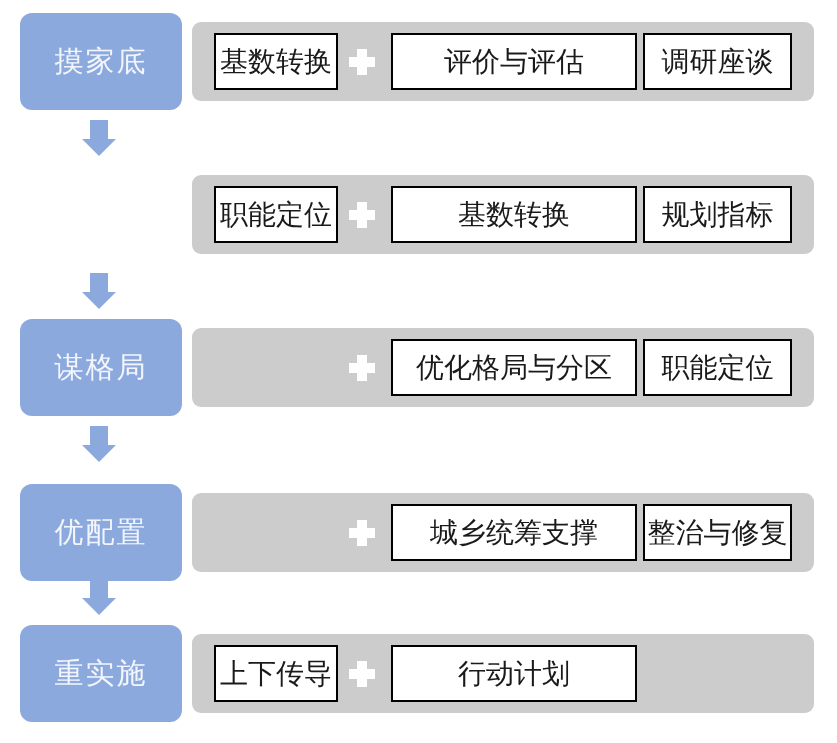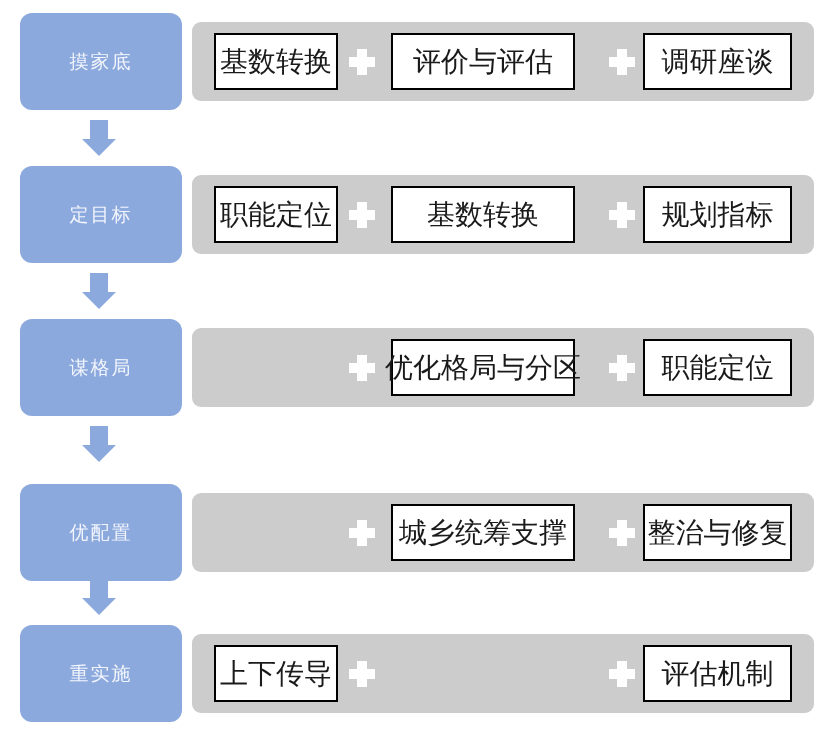--- a/index.html
+++ b/index.html
@@ -38,21 +38,21 @@
     height: 97px;
     background: #8CA9DE;
     border-radius: 12px;
     display: flex;
     align-items: center;
     justify-content: center;
     box-sizing: border-box;
   }
   .stage-label {
     color: #F2F5FB;
-    font-size: 19px;
+    font-size: 29px;
     letter-spacing: 2px;
     line-height: 1;
     white-space: nowrap;
   }
 
   
   .tray {
     position: absolute;
     left: 192px;
     top: 9px;
@@ -76,21 +76,21 @@
     justify-content: center;
   }
   .card-label {
     color: #1a1a1a;
     font-size: 28px;
     line-height: 1;
     white-space: nowrap;
   }
 
   .card.c0 { left: 22px;  width: 124px; }
-  .card.c1 { left: 199px; width: 184px; font-family: Liberation Serif, serif; }
+  .card.c1 { left: 199px; width: 246px; font-family: Liberation Serif, serif; }
   .card.c2 { left: 451px; width: 149px; }
 
   
   .plus {
     position: absolute;
     top: 27px;
     width: 26px;
     height: 26px;
   }
   .plus.p0 { left: 157px; }
@@ -164,23 +164,20 @@
       </div>
     </div>
   </div>
 
   <div class="arrow" style="top:120px;">
     <span class="shaft"></span>
     <span class="head"></span>
   </div>
 
   <div class="row" style="top:166px;">
-    <div class="stage">
-      <span class="stage-label">定目标</span>
-    </div>
     <div class="tray">
       <div class="card c0">
         <span class="card-label">职能定位</span>
       </div>
       <div class="plus p0">
         <span class="bar-h"></span>
         <span class="bar-v"></span>
       </div>
       <div class="card c1">
         <span class="card-label">基数转换</span>
@@ -259,23 +256,23 @@
       <span class="stage-label">重实施</span>
     </div>
     <div class="tray">
       <div class="card c0">
         <span class="card-label">上下传导</span>
       </div>
       <div class="plus p0">
         <span class="bar-h"></span>
         <span class="bar-v"></span>
       </div>
-      <div class="plus p1">
-        <span class="bar-h"></span>
-        <span class="bar-v"></span>
-      </div>
-      <div class="card c2">
-        <span class="card-label">评估机制</span>
+      <div class="card c1">
+        <span class="card-label">行动计划</span>
+      </div>
+      <div class="plus p1">
+        <span class="bar-h"></span>
+        <span class="bar-v"></span>
       </div>
     </div>
   </div>
 
 </div>
 
 </body></html>

